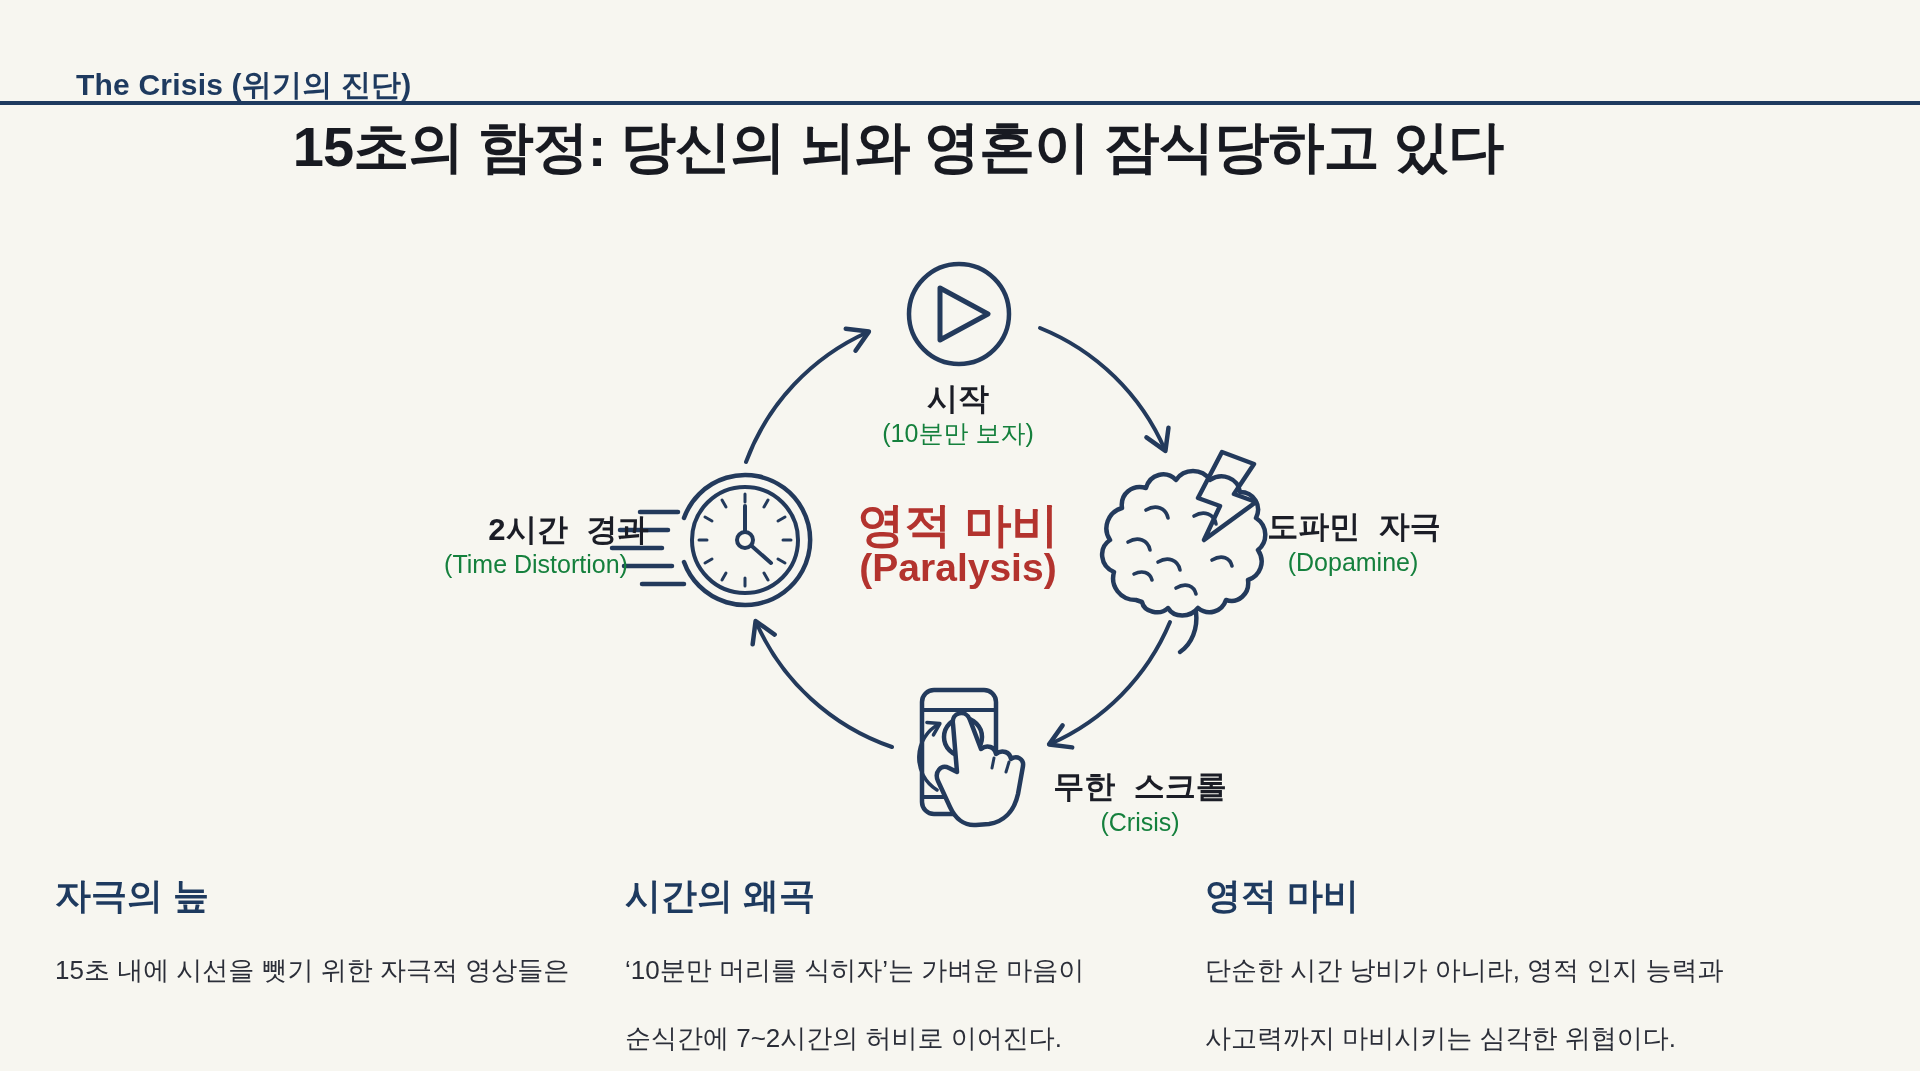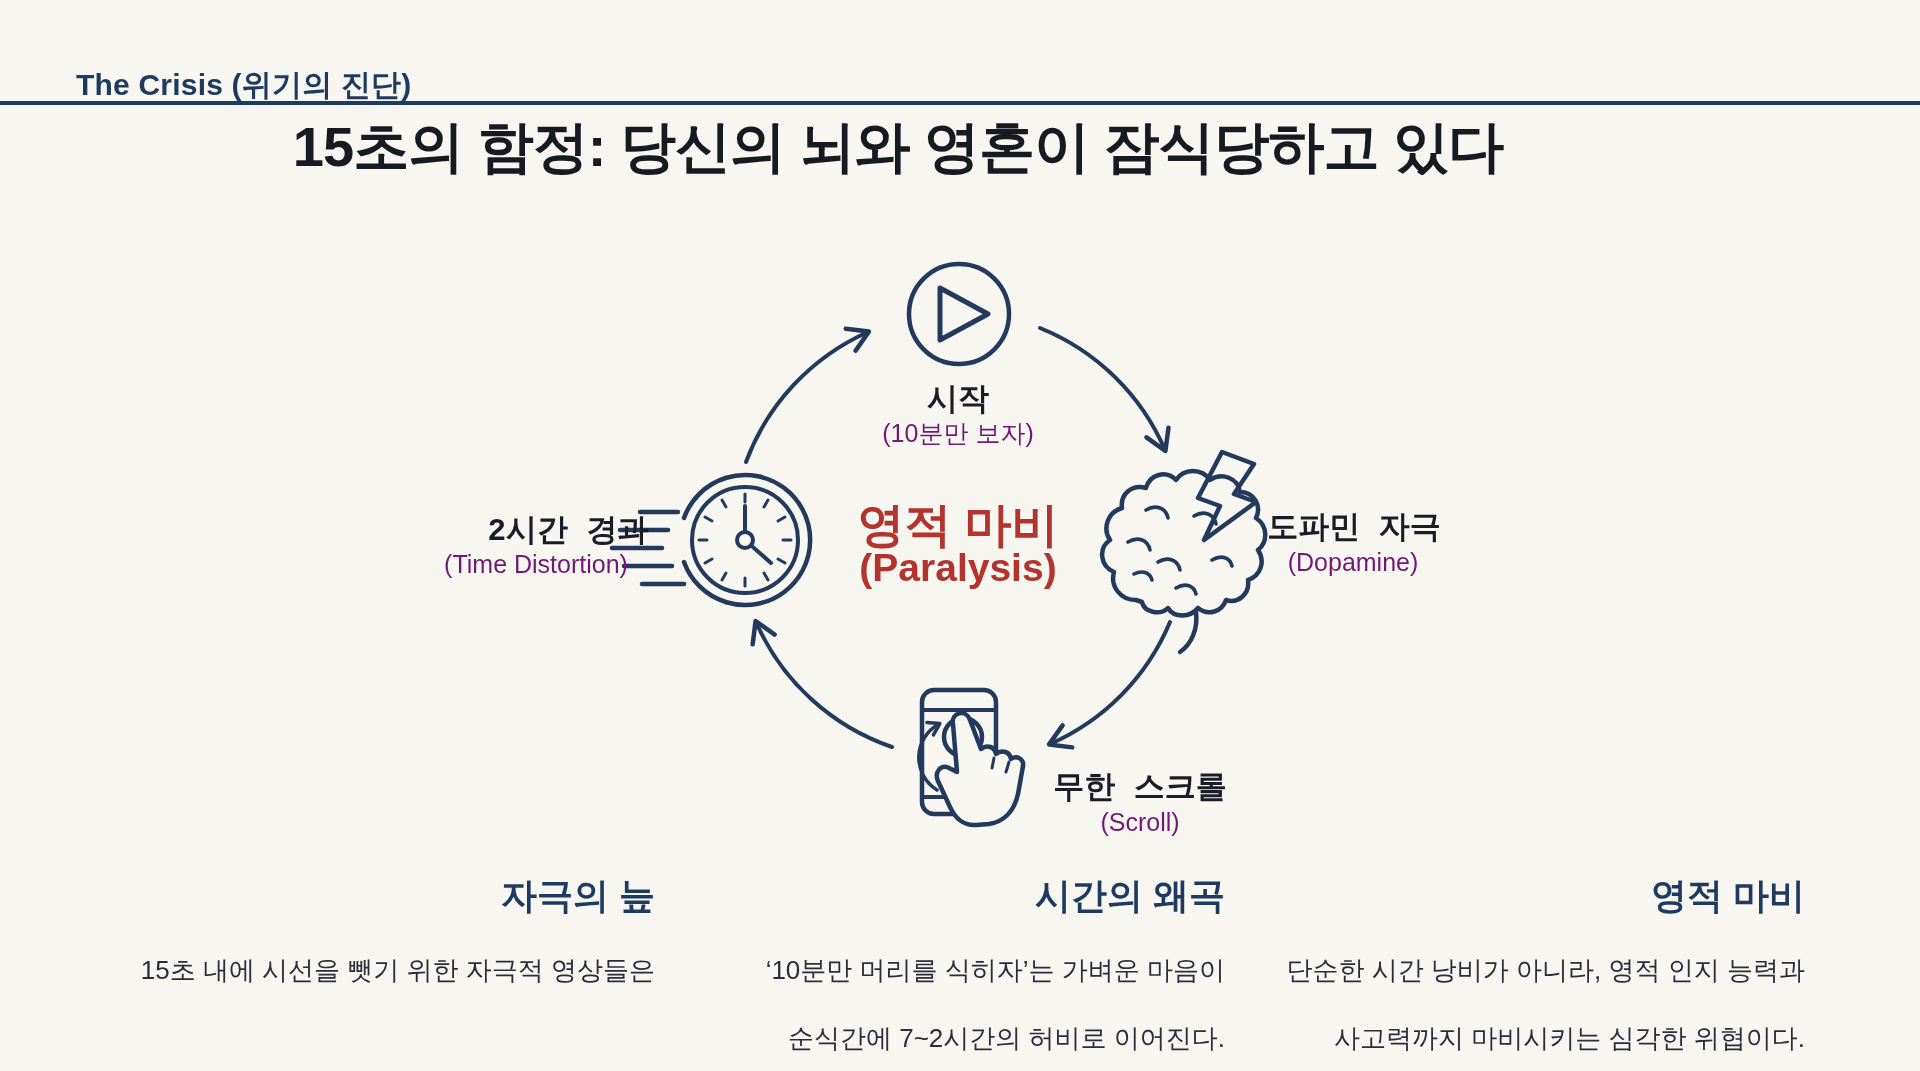--- a/index.html
+++ b/index.html
@@ -33,33 +33,33 @@
   }
   .diagram { left: 0; top: 0; width: 1920px; height: 1071px; }
 
   .node-label, .node-sub, .center-title, .center-sub { white-space: nowrap; }
   .node-label {
     font-size: 31px; font-weight: 800; color: #1B1D26;
     transform: translateX(-50%);
     font-family: Liberation Mono, monospace;
   }
   .node-sub {
-    font-size: 25px; font-weight: 400; color: #701a75;
+    font-size: 25px; font-weight: 400; color: #15803d;
     transform: translateX(-50%);
   }
   .center-title {
     font-size: 47px; font-weight: 800; color: #B3332E;
     transform: translateX(-50%);
   }
   .center-sub {
     font-size: 39px; font-weight: 700; color: #B3332E;
     transform: translateX(-50%);
   }
 
-  .column { top: 872px; width: 600px; text-align: right; }
+  .column { top: 872px; width: 600px; text-align: left; }
   .column .col-title {
     font-size: 36px; font-weight: 800; color: #1E3A5F;
     margin-bottom: 16px;
   }
   .column .col-line {
     font-size: 26px; line-height: 38px; color: #2B2E38; margin-top: 30px;
   }
   .col-1 { left: 55px; }
   .col-2 { left: 625px; }
   .col-3 { left: 1205px; }
@@ -181,21 +181,21 @@
 <div class="abs node-label" style="left:958px;  top:378px;">시작</div>
 <div class="abs node-sub" style="left:958px;  top:417px;">(10분만 보자)</div>
 
 <div class="abs node-label" style="left:1354px; top:506px;">도파민 자극</div>
 <div class="abs node-sub" style="left:1353px; top:548px;">(Dopamine)</div>
 
 <div class="abs node-label" style="left:568px;  top:509px;">2시간 경과</div>
 <div class="abs node-sub" style="left:536px;  top:550px;">(Time Distortion)</div>
 
 <div class="abs node-label" style="left:1140px; top:766px;">무한 스크롤</div>
-<div class="abs node-sub" style="left:1140px; top:808px;">(Scroll)</div>
+<div class="abs node-sub" style="left:1140px; top:808px;">(Crisis)</div>
 
 <div class="abs center-title" style="left:958px; top:494px;">영적 마비</div>
 <div class="abs center-sub" style="left:958px; top:546px;">(Paralysis)</div>
 
 <div class="abs column col-1">
   <div class="col-title">자극의 늪</div>
   <div class="col-line">15초 내에 시선을 뺏기 위한 자극적 영상들은</div>
 </div>
 
 <div class="abs column col-2">

